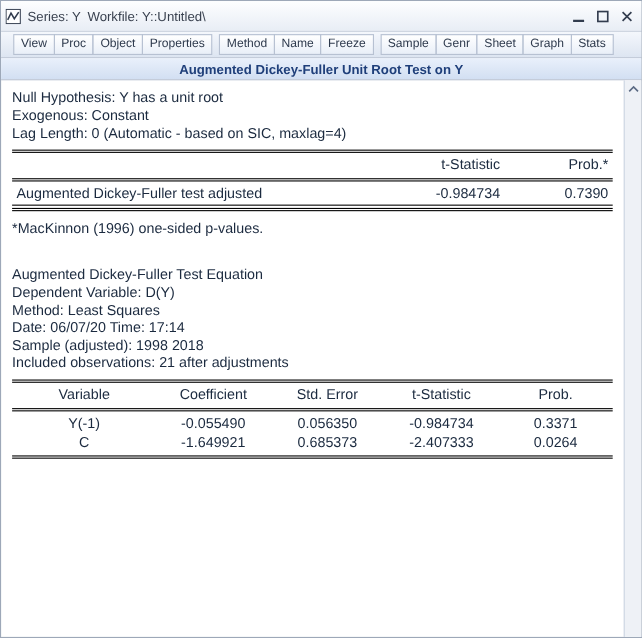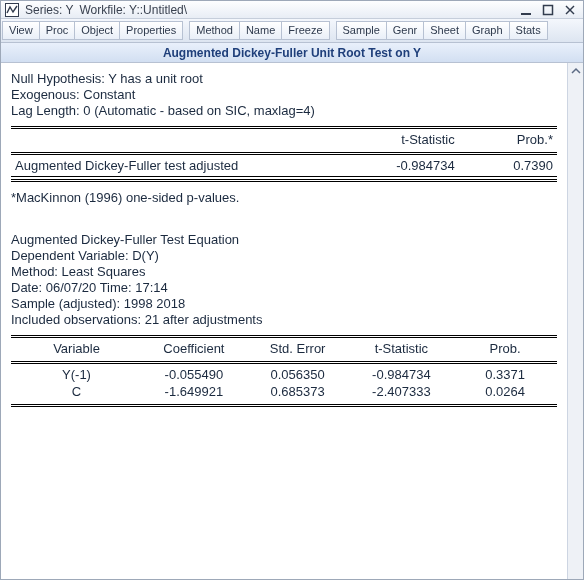--- a/index.html
+++ b/index.html
@@ -14,21 +14,21 @@
   }
   .window {
     width: 584px;
     height: 580px;
     border: 1px solid #9da8b8;
     display: flex;
     flex-direction: column;
     background: #fff;
   }
   .titlebar {
-    height: 18px;
+    height: 28px;
     background: linear-gradient(#fdfeff, #e8edf5);
     border-bottom: 1px solid #c6cedb;
     display: flex;
     align-items: center;
     padding: 0 4px;
     gap: 6px;
     color: #3a4250;
     font-size: 12px;
   }
   .titlebar .tb-text { flex: 0 0 auto; }
@@ -40,21 +40,21 @@
   .win-controls { display: flex; gap: 8px; padding-right: 2px; }
   .win-btn { width: 14px; height: 14px; display: flex; align-items: center; justify-content: center; color: #3a4250; }
   .win-btn svg { display:block; }
 
   .toolbar {
     height: 24px;
     background: linear-gradient(#f4f7fc, #dde5f1);
     border-bottom: 1px solid #b7c1d2;
     display: flex;
     align-items: stretch;
-    padding: 2px 1px;
+    padding: 2px 11px;
     gap: 0;
   }
   .tool-group { display: flex; }
   .tool-sep { width: 6px; }
   .tool-btn {
     border: 1px solid #b7c1d2;
     background: linear-gradient(#ffffff, #e9eff8);
     color: #2e3a4d;
     font-size: 11px;
     padding: 0 6px;

